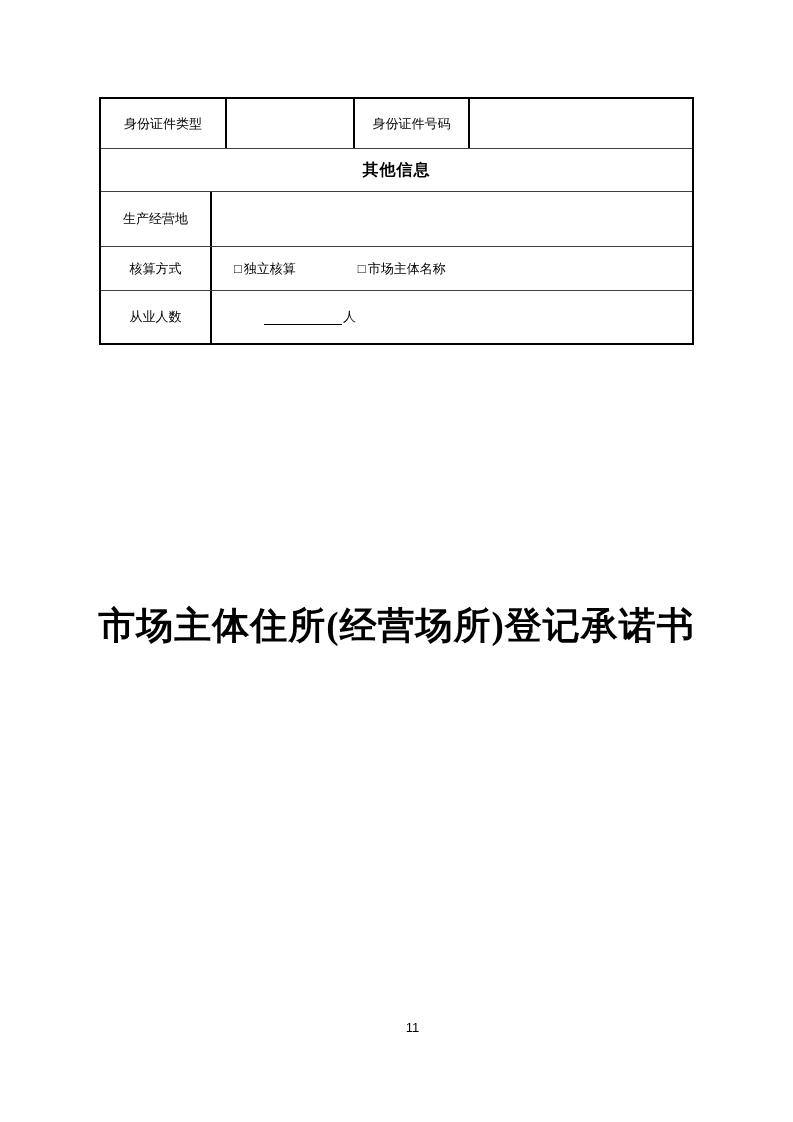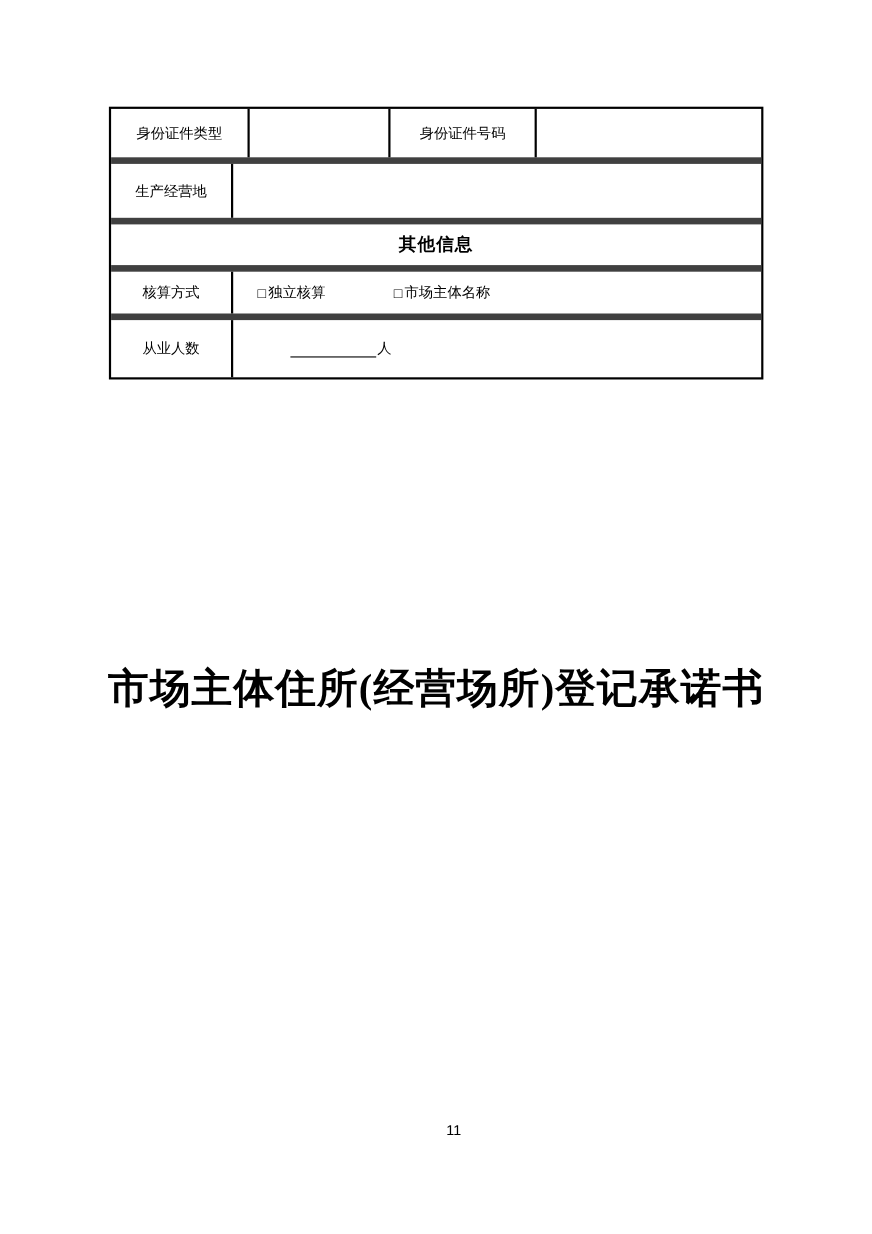--- a/index.html
+++ b/index.html
@@ -21,39 +21,39 @@
     left: 99px;
     top: 97px;
     width: 595px;
     border: 2px solid #000000;
     font-family: "Liberation Sans", "DejaVu Sans", sans-serif;
     font-size: 13px;
   }
   .t-row {
     display: flex;
     align-items: stretch;
-    border-bottom: 6px solid #404040;
+    border-bottom: 1px solid #404040;
   }
   .t-row:last-child { border-bottom: none; gap: 30px; }
   .t-cell {
     border-right: 2px solid #000000;
     display: flex;
     align-items: center;
     justify-content: center;
   }
   .t-cell:last-child { border-right: none; }
   .t-cell.flex1 { flex: 1; }
   .r1 { height: 50px; }
   .r2 { height: 43px; }
   .r3 { height: 55px; }
   .r4 { height: 44px; }
   .r5 { height: 52px; }
   .w126 { width: 126px; }
   .w128 { width: 128px; }
-  .w115 { width: 133px; }
+  .w115 { width: 115px; }
   .w111 { width: 111px; }
   .section-header {
     display: flex;
     align-items: center;
     justify-content: center;
     font-weight: bold;
     font-size: 16px;
     letter-spacing: 1px;
   }
   .value-cell-left {
@@ -117,27 +117,27 @@
 
   <div class="form-table">
 
     <div class="t-row r1">
       <div class="t-cell w126">身份证件类型</div>
       <div class="t-cell w128"></div>
       <div class="t-cell w115">身份证件号码</div>
       <div class="t-cell flex1"></div>
     </div>
 
+    <div class="t-row r2">
+      <div class="t-cell flex1 section-header">其他信息</div>
+    </div>
+
     <div class="t-row r3">
       <div class="t-cell w111">生产经营地</div>
       <div class="t-cell flex1"></div>
-    </div>
-
-    <div class="t-row r2">
-      <div class="t-cell flex1 section-header">其他信息</div>
     </div>
 
     <div class="t-row r4">
       <div class="t-cell w111">核算方式</div>
       <div class="t-cell flex1 value-cell-left">
         <div class="checkbox-group">
           <div class="checkbox-option">
             <span>□</span>
             <span>独立核算</span>
           </div>

